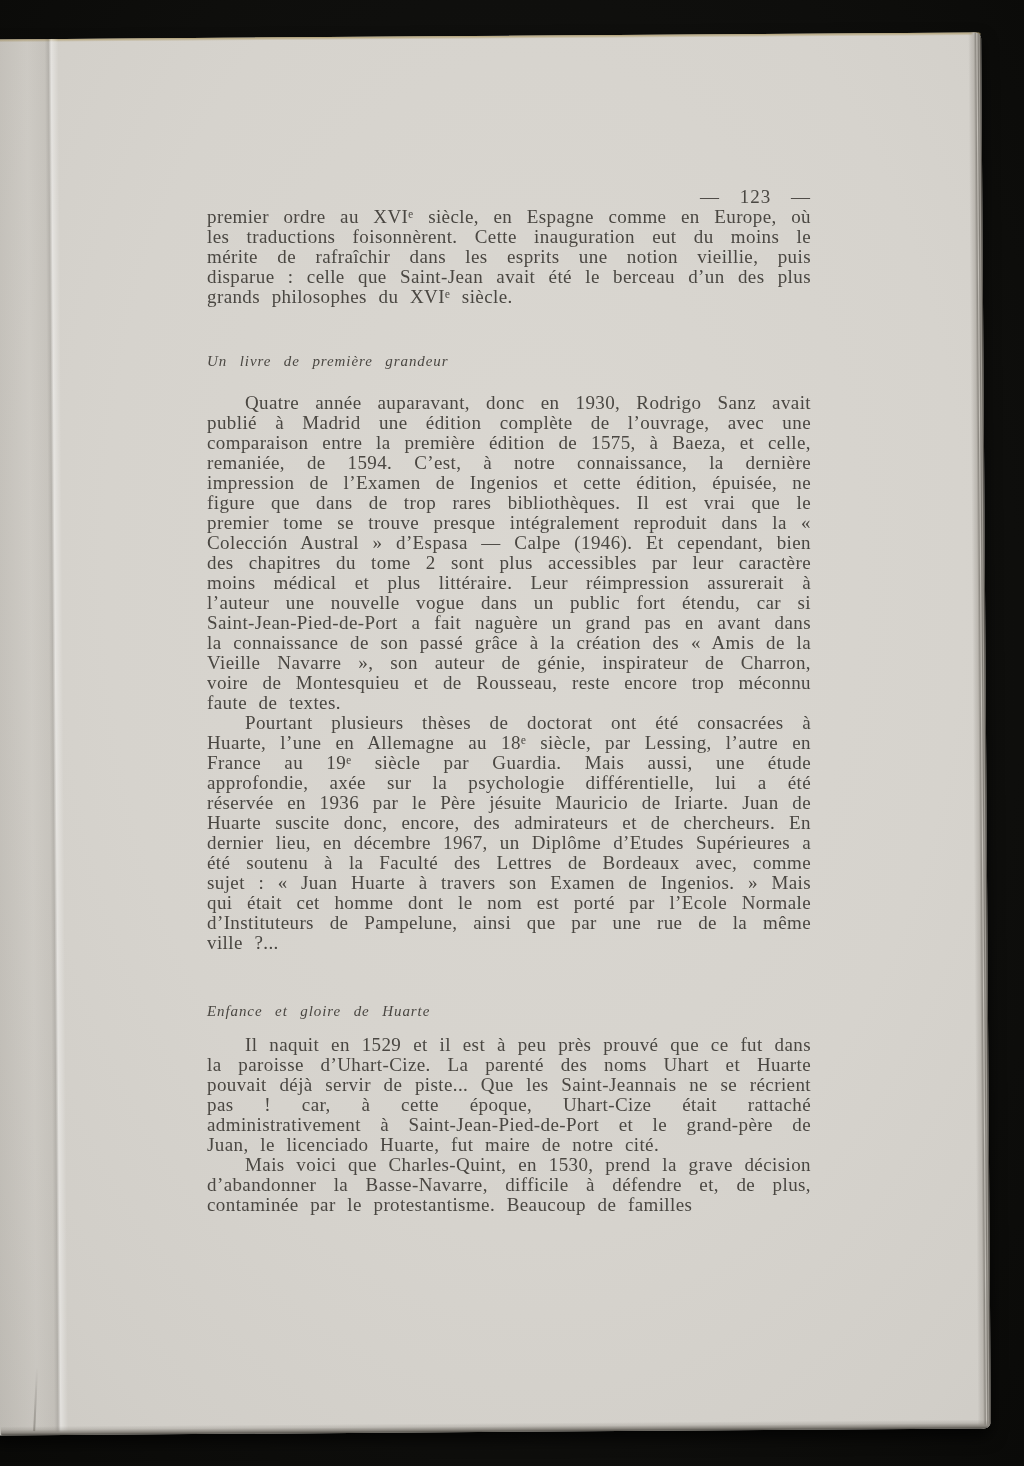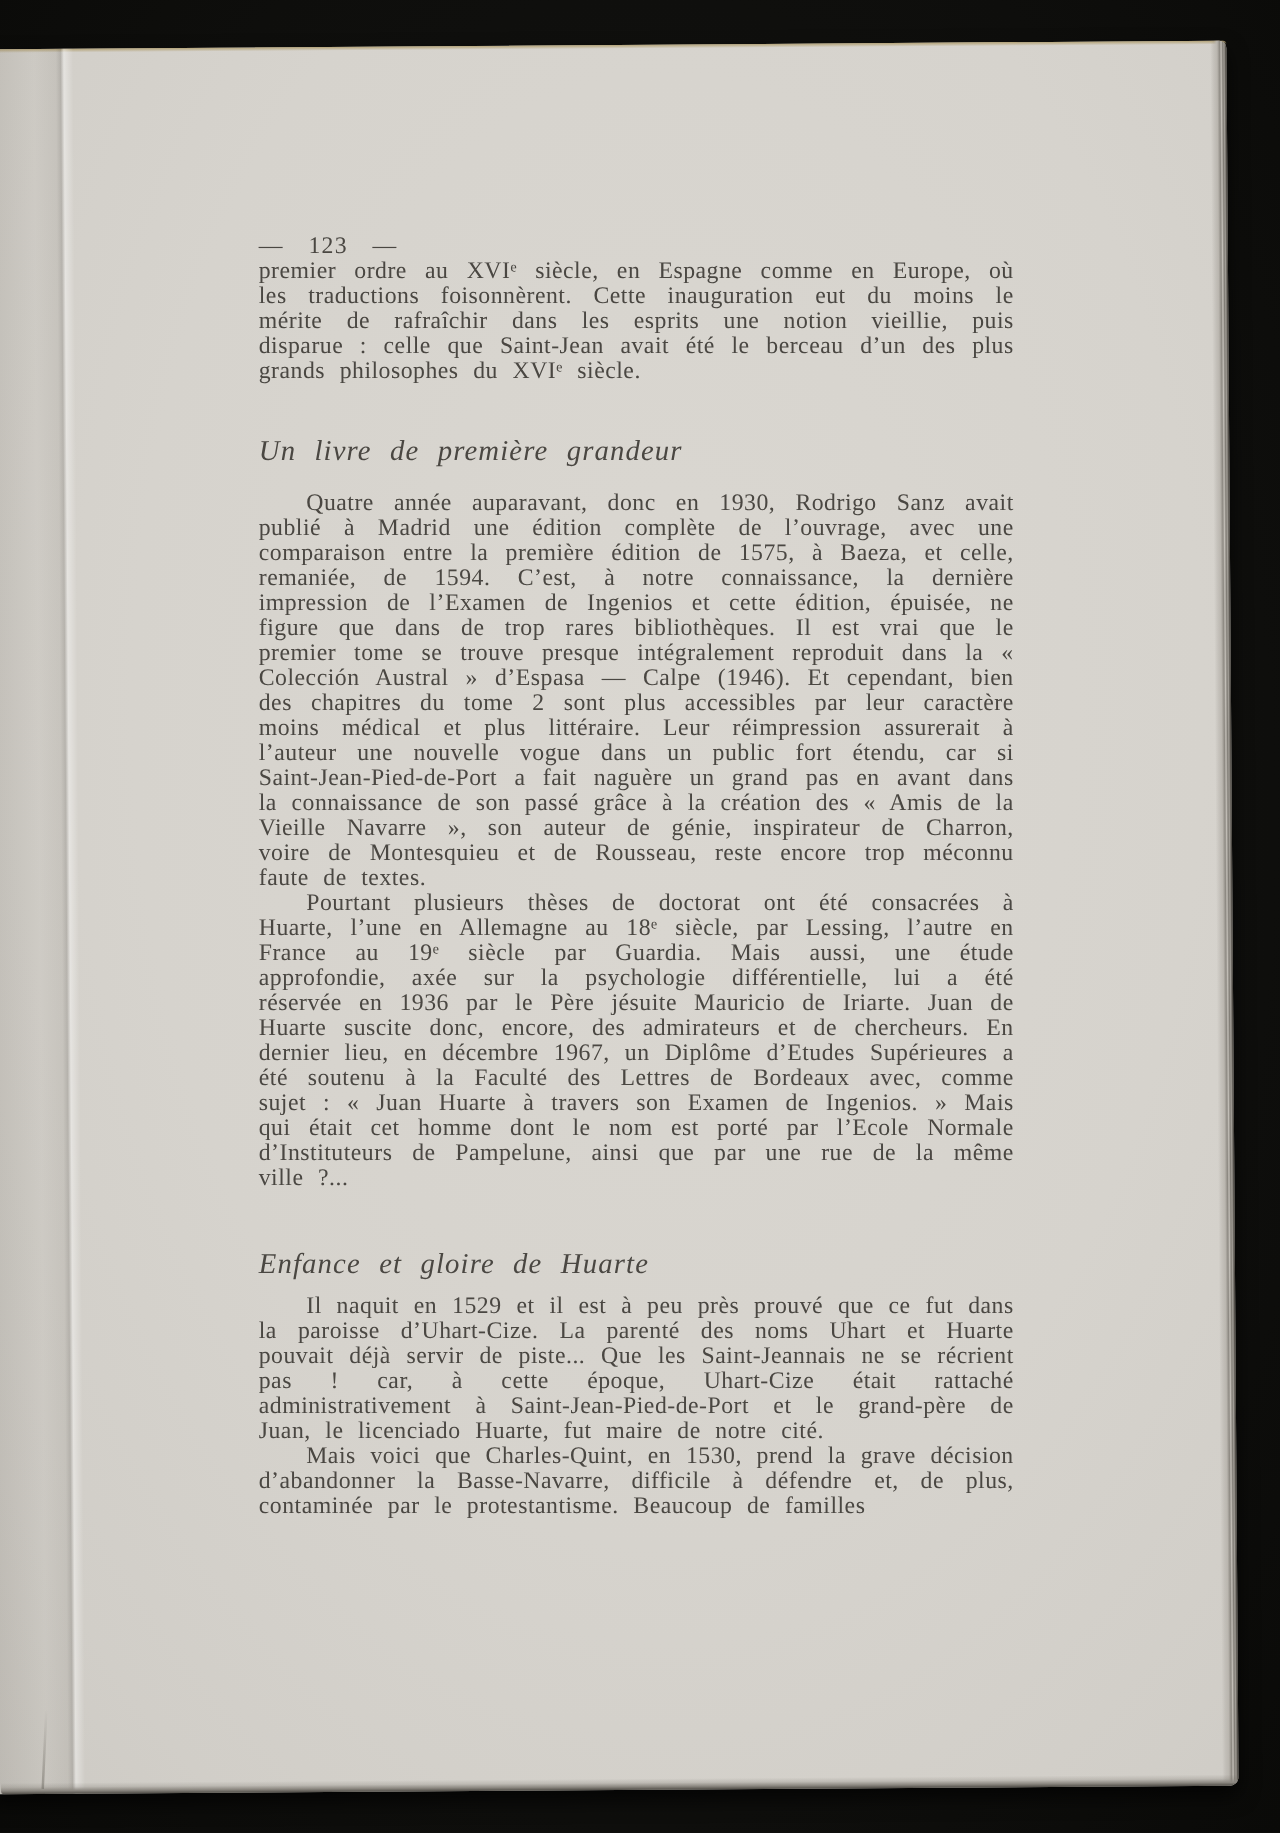--- a/index.html
+++ b/index.html
@@ -98,33 +98,33 @@
     width: 604px;
     z-index: 2;
     color: #4a4742;
     font-size: 19px;
     line-height: 20px;
     letter-spacing: 0.4px;
     word-spacing: 6.5px;
     text-align: justify;
   }
   .pagenum {
-    text-align: left;
+    text-align: right;
     letter-spacing: 1px;
     word-spacing: 14px;
   }
   .content p {
     margin: 0;
     text-indent: 38px;
   }
   .content p.continuation {
     text-indent: 0;
   }
   .section-heading {
-    font-size: 23px;
+    font-size: 15px;
     font-weight: normal;
     font-style: italic;
     letter-spacing: 0.9px;
     word-spacing: 8px;
     text-align: left;
     margin: 44px 0 22px 0;
   }
   .section-heading.second {
     margin: 48px 0 14px 0;
   }

